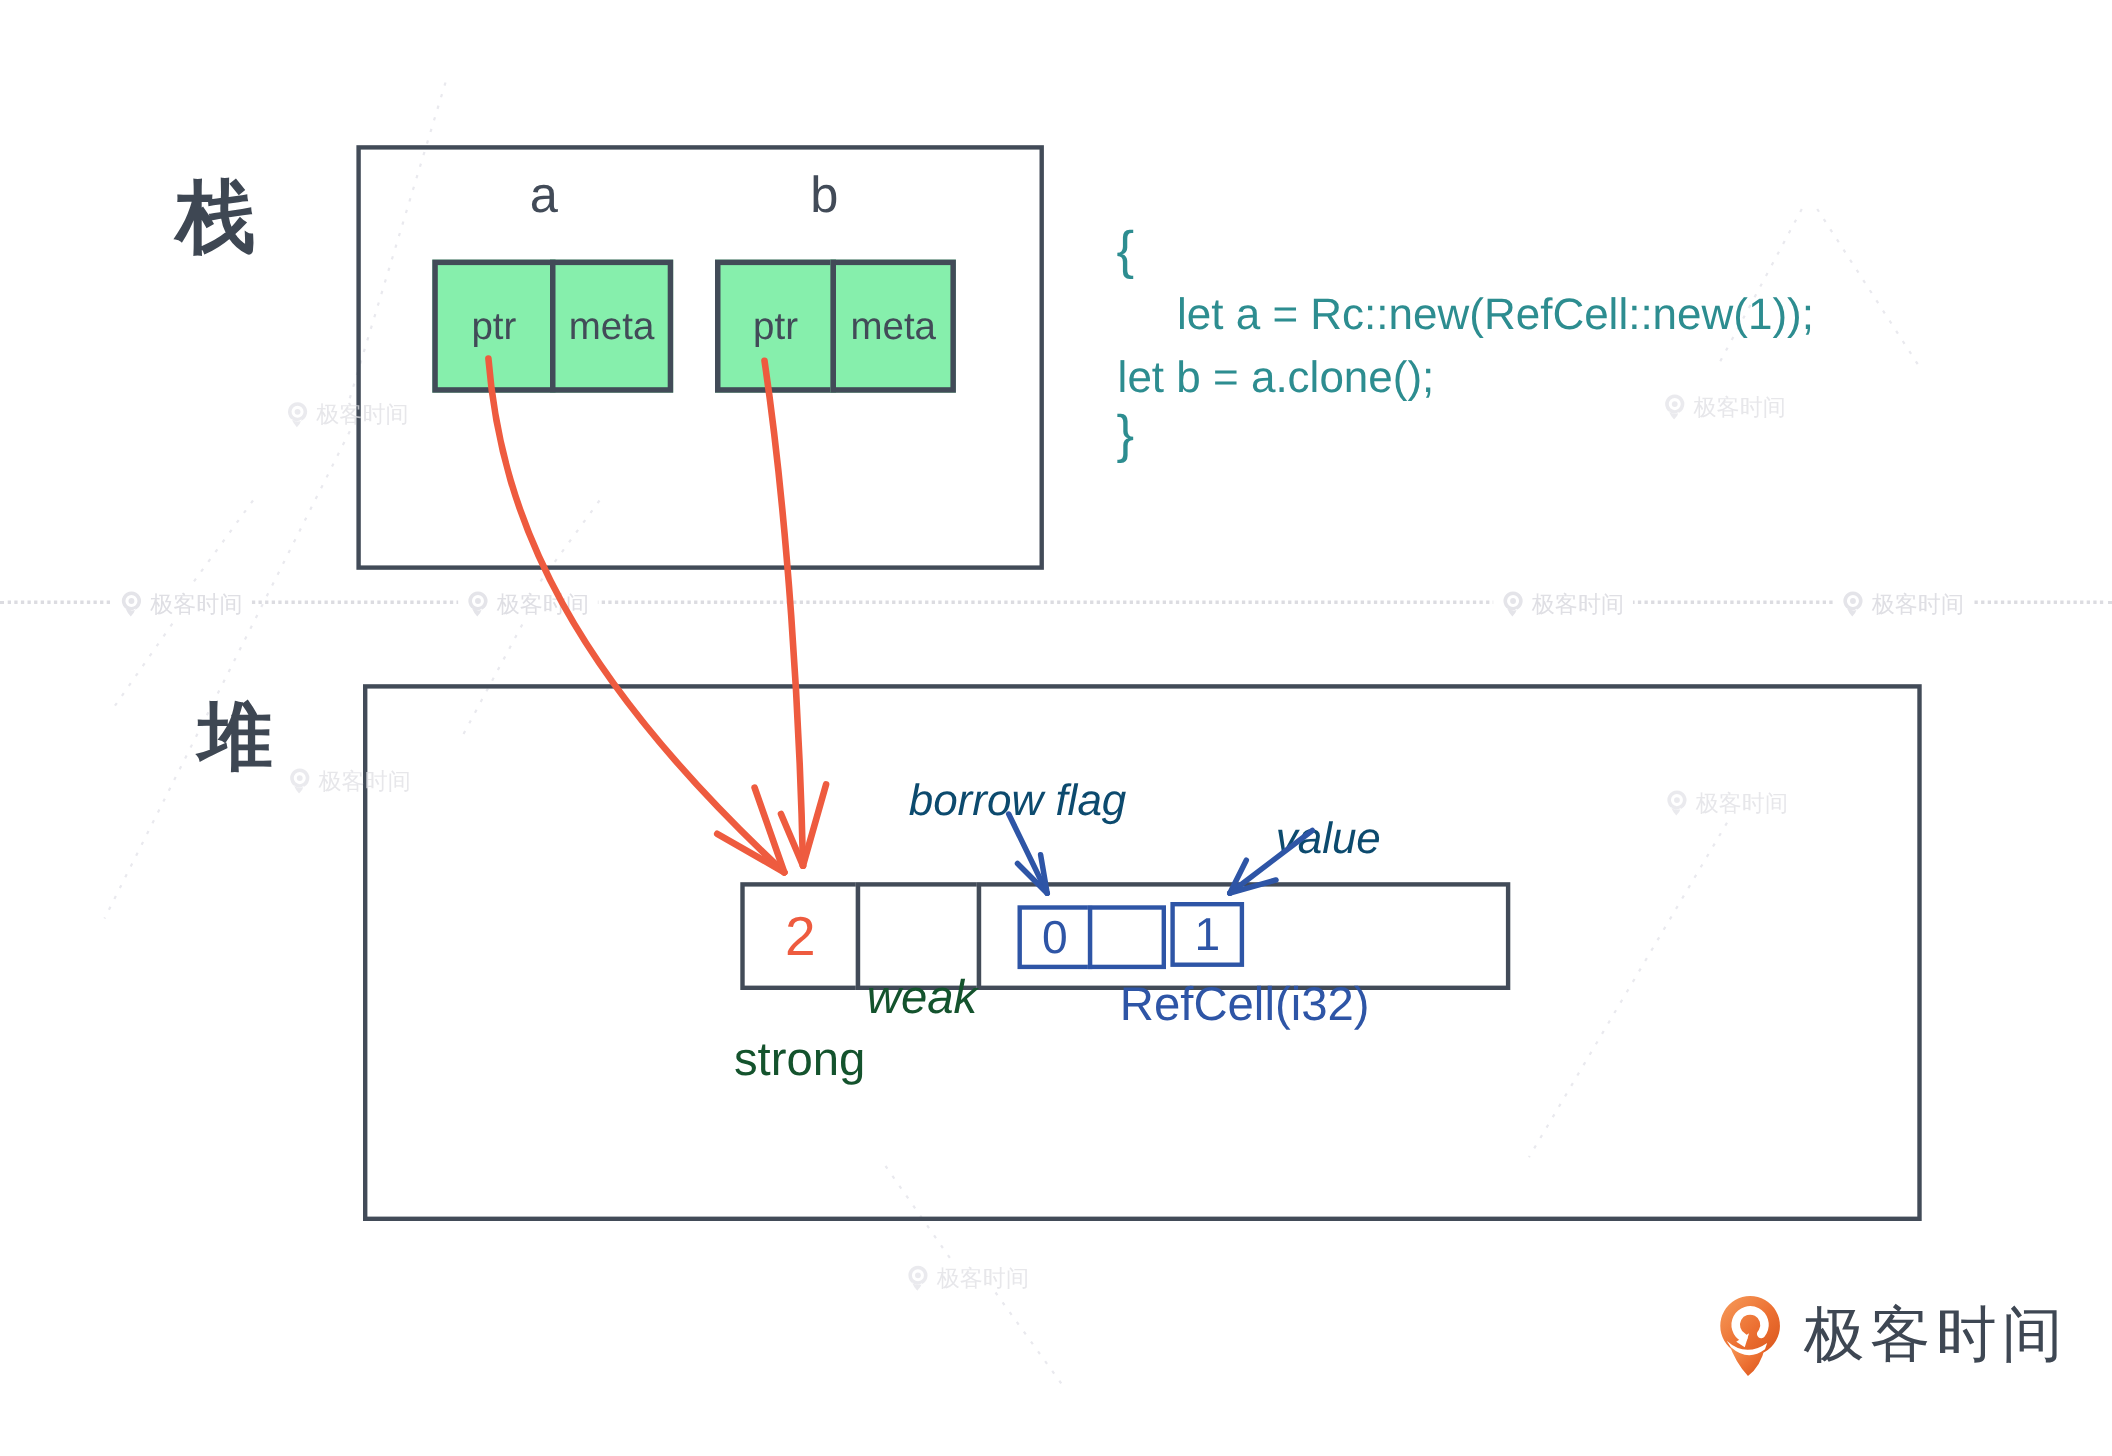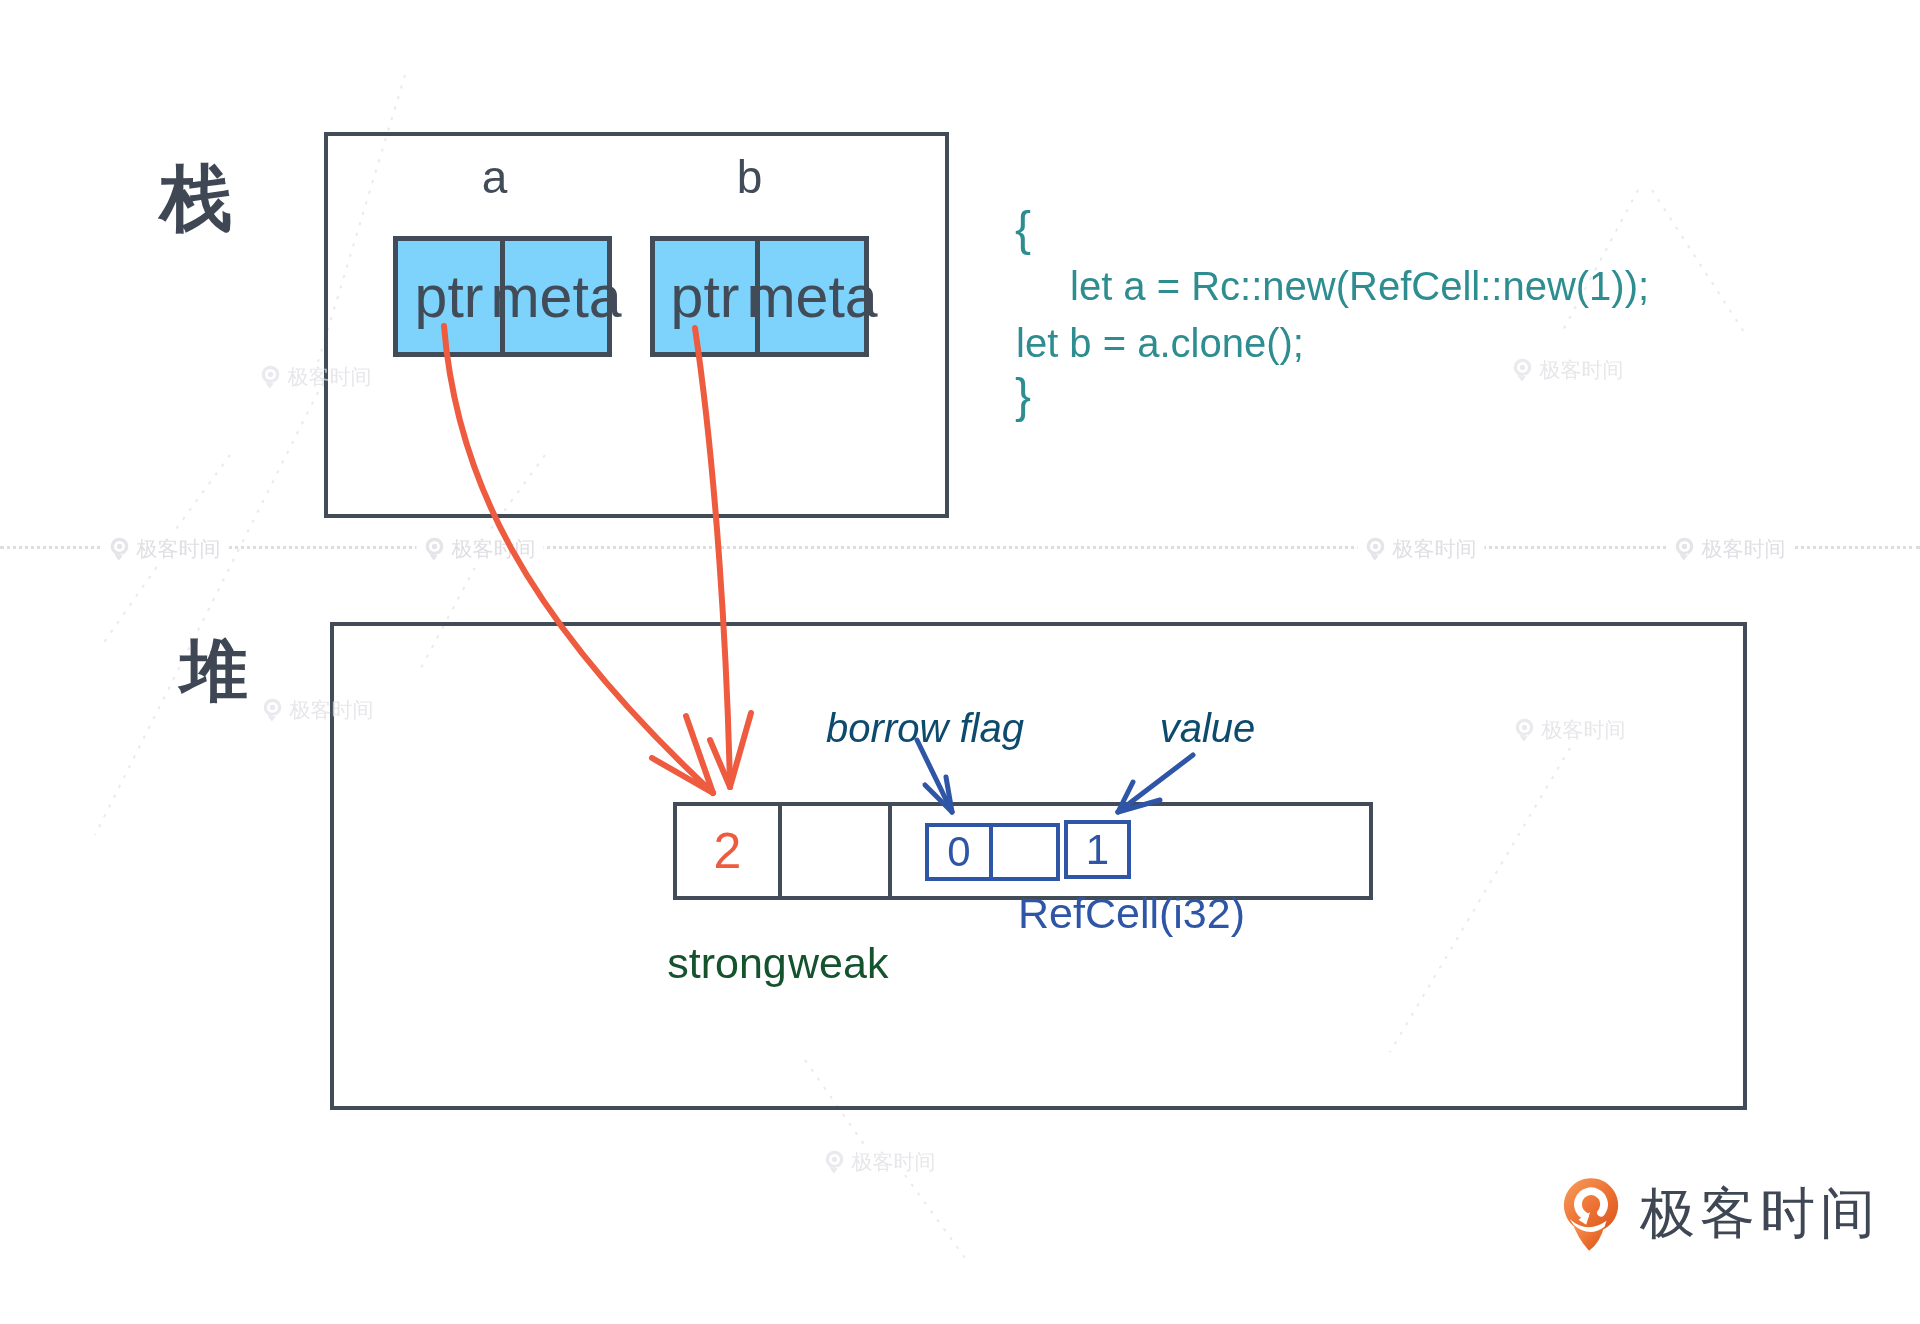--- a/index.html
+++ b/index.html
@@ -21,21 +21,21 @@
   .wm{display:flex;align-items:center;gap:7px;color:#dfdfe4;font-size:21px;
       white-space:nowrap;z-index:2;transform:translate(-50%,-50%);background:#ffffff;padding:2px 8px;}
   .wm svg{display:block;}
 
   
   .frame{border:4px solid #424b58;background:transparent;z-index:1;}
   .zone-label{font-size:72px;font-weight:bold;color:#3e4753;z-index:2;line-height:1;}
 
   .var-label{font-size:46px;color:#424b58;text-align:center;z-index:2;}
   .cell{border:5px solid #424b58;display:flex;align-items:center;justify-content:center;
-        font-size:59px;color:#424b58;background:#7dd3fc;z-index:2;}
+        font-size:35px;color:#424b58;background:#86efac;z-index:2;}
 
   
   .code-line{color:#2d8d90;z-index:2;white-space:nowrap;line-height:1;}
   .code-brace{font-size:48px;}
   .code-stmt{font-size:40px;}
 
   
   .mem-cell{border:4px solid #424b58;display:flex;align-items:center;justify-content:center;
             background:#ffffff;z-index:2;}
   .strong-val{font-size:50px;color:#ee5b3f;}
@@ -109,23 +109,23 @@
       <span>0</span>
     </div>
   <div class="abs blue-box" style="left:989px;top:823px;width:71px;height:58px;">
       <span></span>
     </div>
   <div class="abs blue-box" style="left:1064px;top:820px;width:67px;height:59px;">
       <span>1</span>
     </div>
 
   <div class="abs blue-label" style="left:805px;top:706px;width:240px;">borrow flag</div>
-  <div class="abs blue-label" style="left:1145px;top:706px;width:125px;">value</div>
+  <div class="abs blue-label" style="left:1145px;top:740px;width:125px;">value</div>
   <div class="abs ink-label" style="left:647px;top:940px;width:160px;">strong</div>
-  <div class="abs ink-label" style="left:788px;top:940px;width:100px;">weak</div>
+  <div class="abs ink-label" style="left:788px;top:884px;width:100px;font-style:italic;">weak</div>
   <div class="abs blue-type" style="left:1018px;top:890px;">RefCell(i32)</div>
 
   <svg id="arrow-layer" class="overlay" width="1920" height="1324">
 
     <g stroke="#ee5b3f" stroke-width="6" fill="none" stroke-linecap="round">
       <path d="M444 326 C456 475 522 615 713 793"></path>
       <path d="M713 793 L652 758"></path>
       <path d="M713 793 L686 716"></path>
       <path d="M695 328 C716 470 727 650 730 787"></path>
       <path d="M730 787 L751 713"></path>

